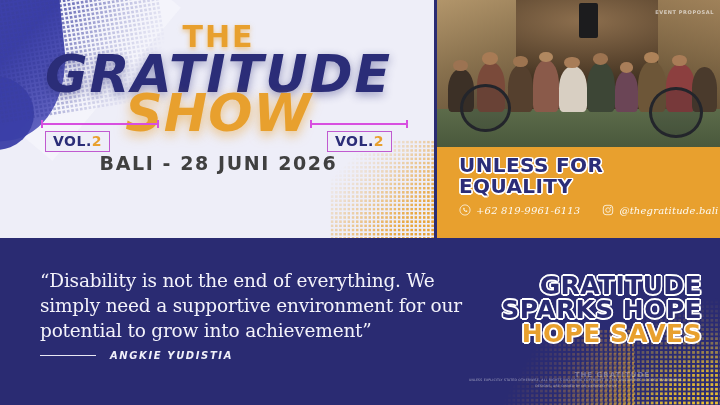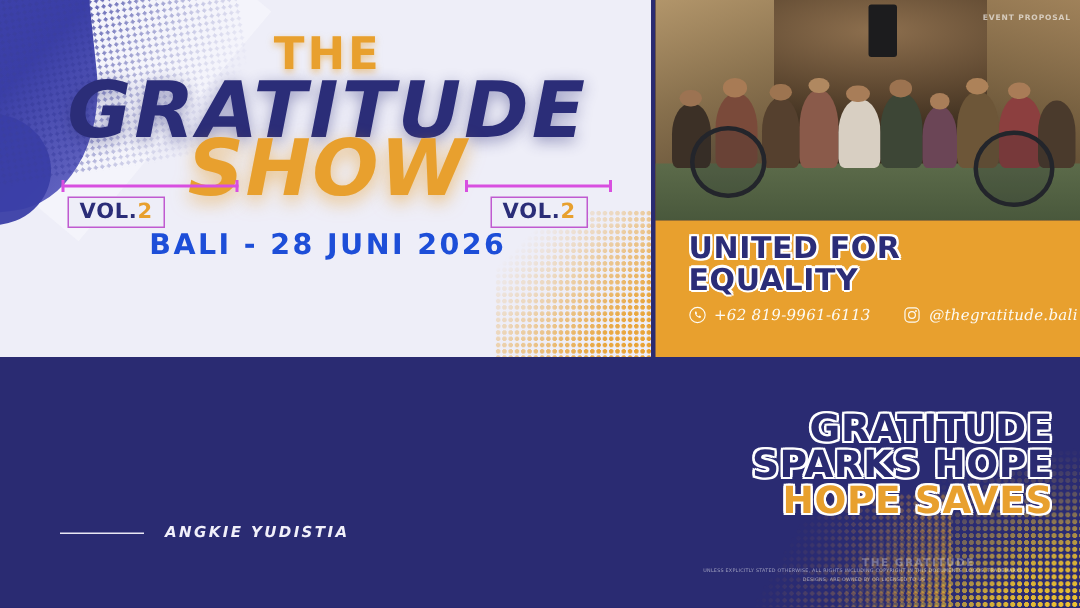--- a/index.html
+++ b/index.html
@@ -63,21 +63,21 @@
     text-shadow:0 3px 10px rgba(43,45,120,.45);
   }
   .t-show{
     font-family:"DejaVu Sans", sans-serif;
     font-weight:bold; font-style:italic; font-size:52px; letter-spacing:1px;
     color:#e8a02e; line-height:.92; margin-top:-9px;
     text-shadow:0 4px 12px rgba(232,160,46,.6);
   }
   .t-date{
     font-family:"DejaVu Sans", sans-serif;
-    font-weight:bold; font-size:19px; letter-spacing:1.6px; color:#1d4ed8;
+    font-weight:bold; font-size:19px; letter-spacing:1.6px; color:#404040;
     margin-top:14px;
     text-align:center;
   }
 
   
   .vol{
     position:absolute; top:131px; border:1.4px solid #c05ad0;
     background:#eeeef8; padding:2px 7px 3px;
     font-family:"DejaVu Sans", sans-serif; font-weight:bold;
     font-size:14px; letter-spacing:.5px; line-height:1; color:#2b2d78;
@@ -293,21 +293,21 @@
       </div>
 
       <div class="wheel w1"></div>
       <div class="wheel w2"></div>
 
       <div class="wm">EVENT PROPOSAL</div>
     </div>
 
     <div class="orange-card">
       <div class="oc-title">
-        <div>UNITED FOR</div>
+        <div>UNLESS FOR</div>
         <div>EQUALITY</div>
       </div>
 
       <div class="contacts">
         <div class="contact">
           <svg class="ic" viewBox="0 0 24 24">
             <circle cx="12" cy="12" r="10.2" fill="none" stroke="#fdfbf4" stroke-width="1.5"></circle>
             <path d="M8.6 8.1c.3-.7.6-.7.9-.7h.6c.2 0 .4 0 .6.5l.7 1.7c.1.2 0 .4-.1.5l-.5.6c-.1.2-.2.3-.1.5.5 1 1.6 2 2.6 2.4.2.1.4.1.5-.1l.5-.6c.2-.2.3-.2.5-.1l1.6.8c.2.1.3.3.3.5 0 .6-.3 1.3-.8 1.5-.5.3-1.2.4-2 .1-2.3-.7-4.2-2.6-5-4.9-.3-.9-.2-1.9-.3-2.7z" fill="#fdfbf4"></path>
           </svg>
           <span class="txt">+62 819-9961-6113</span>
@@ -319,20 +319,21 @@
             <circle cx="17.3" cy="6.7" r="1.25" fill="#fdfbf4"></circle>
           </svg>
           <span class="txt">@thegratitude.bali</span>
         </div>
       </div>
     </div>
   </div>
 
   <div class="bottom">
 
+    <div class="quote">“Disability is not the end of everything. We simply need a supportive environment for our potential to grow into achievement”</div>
 
     <div class="byline">
       <span class="dash"></span>
       <span class="nm">ANGKIE YUDISTIA</span>
     </div>
 
     <div class="dots-yellow2"></div>
     <div class="dots-yellow"></div>
 
     <div class="slogan">

